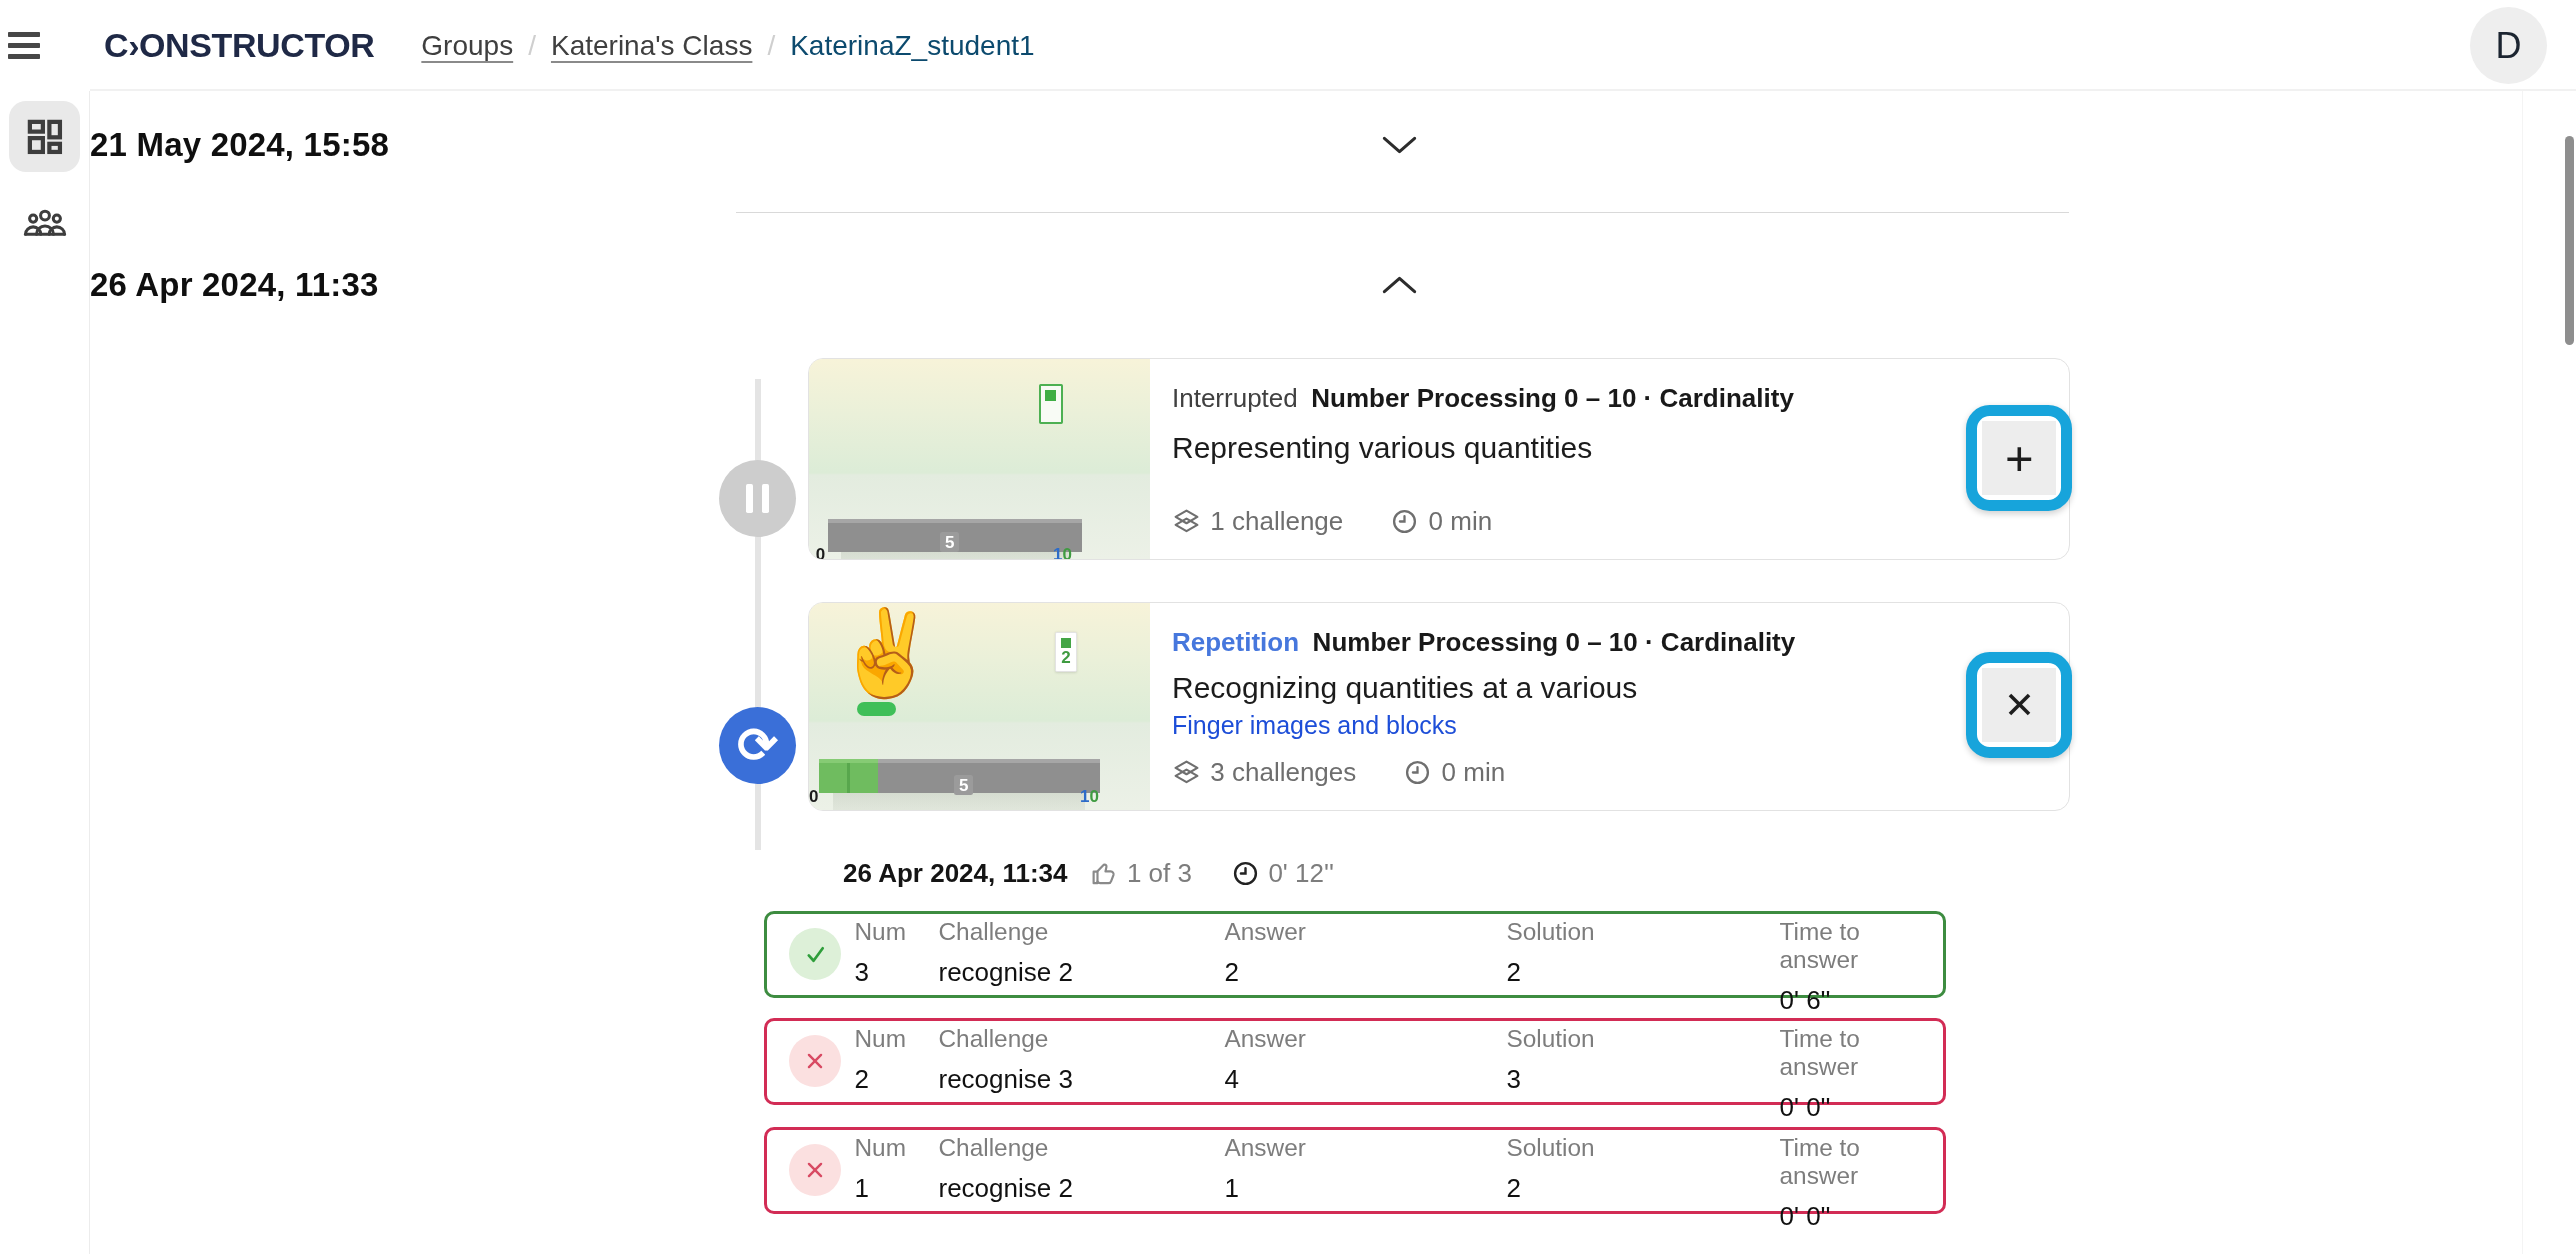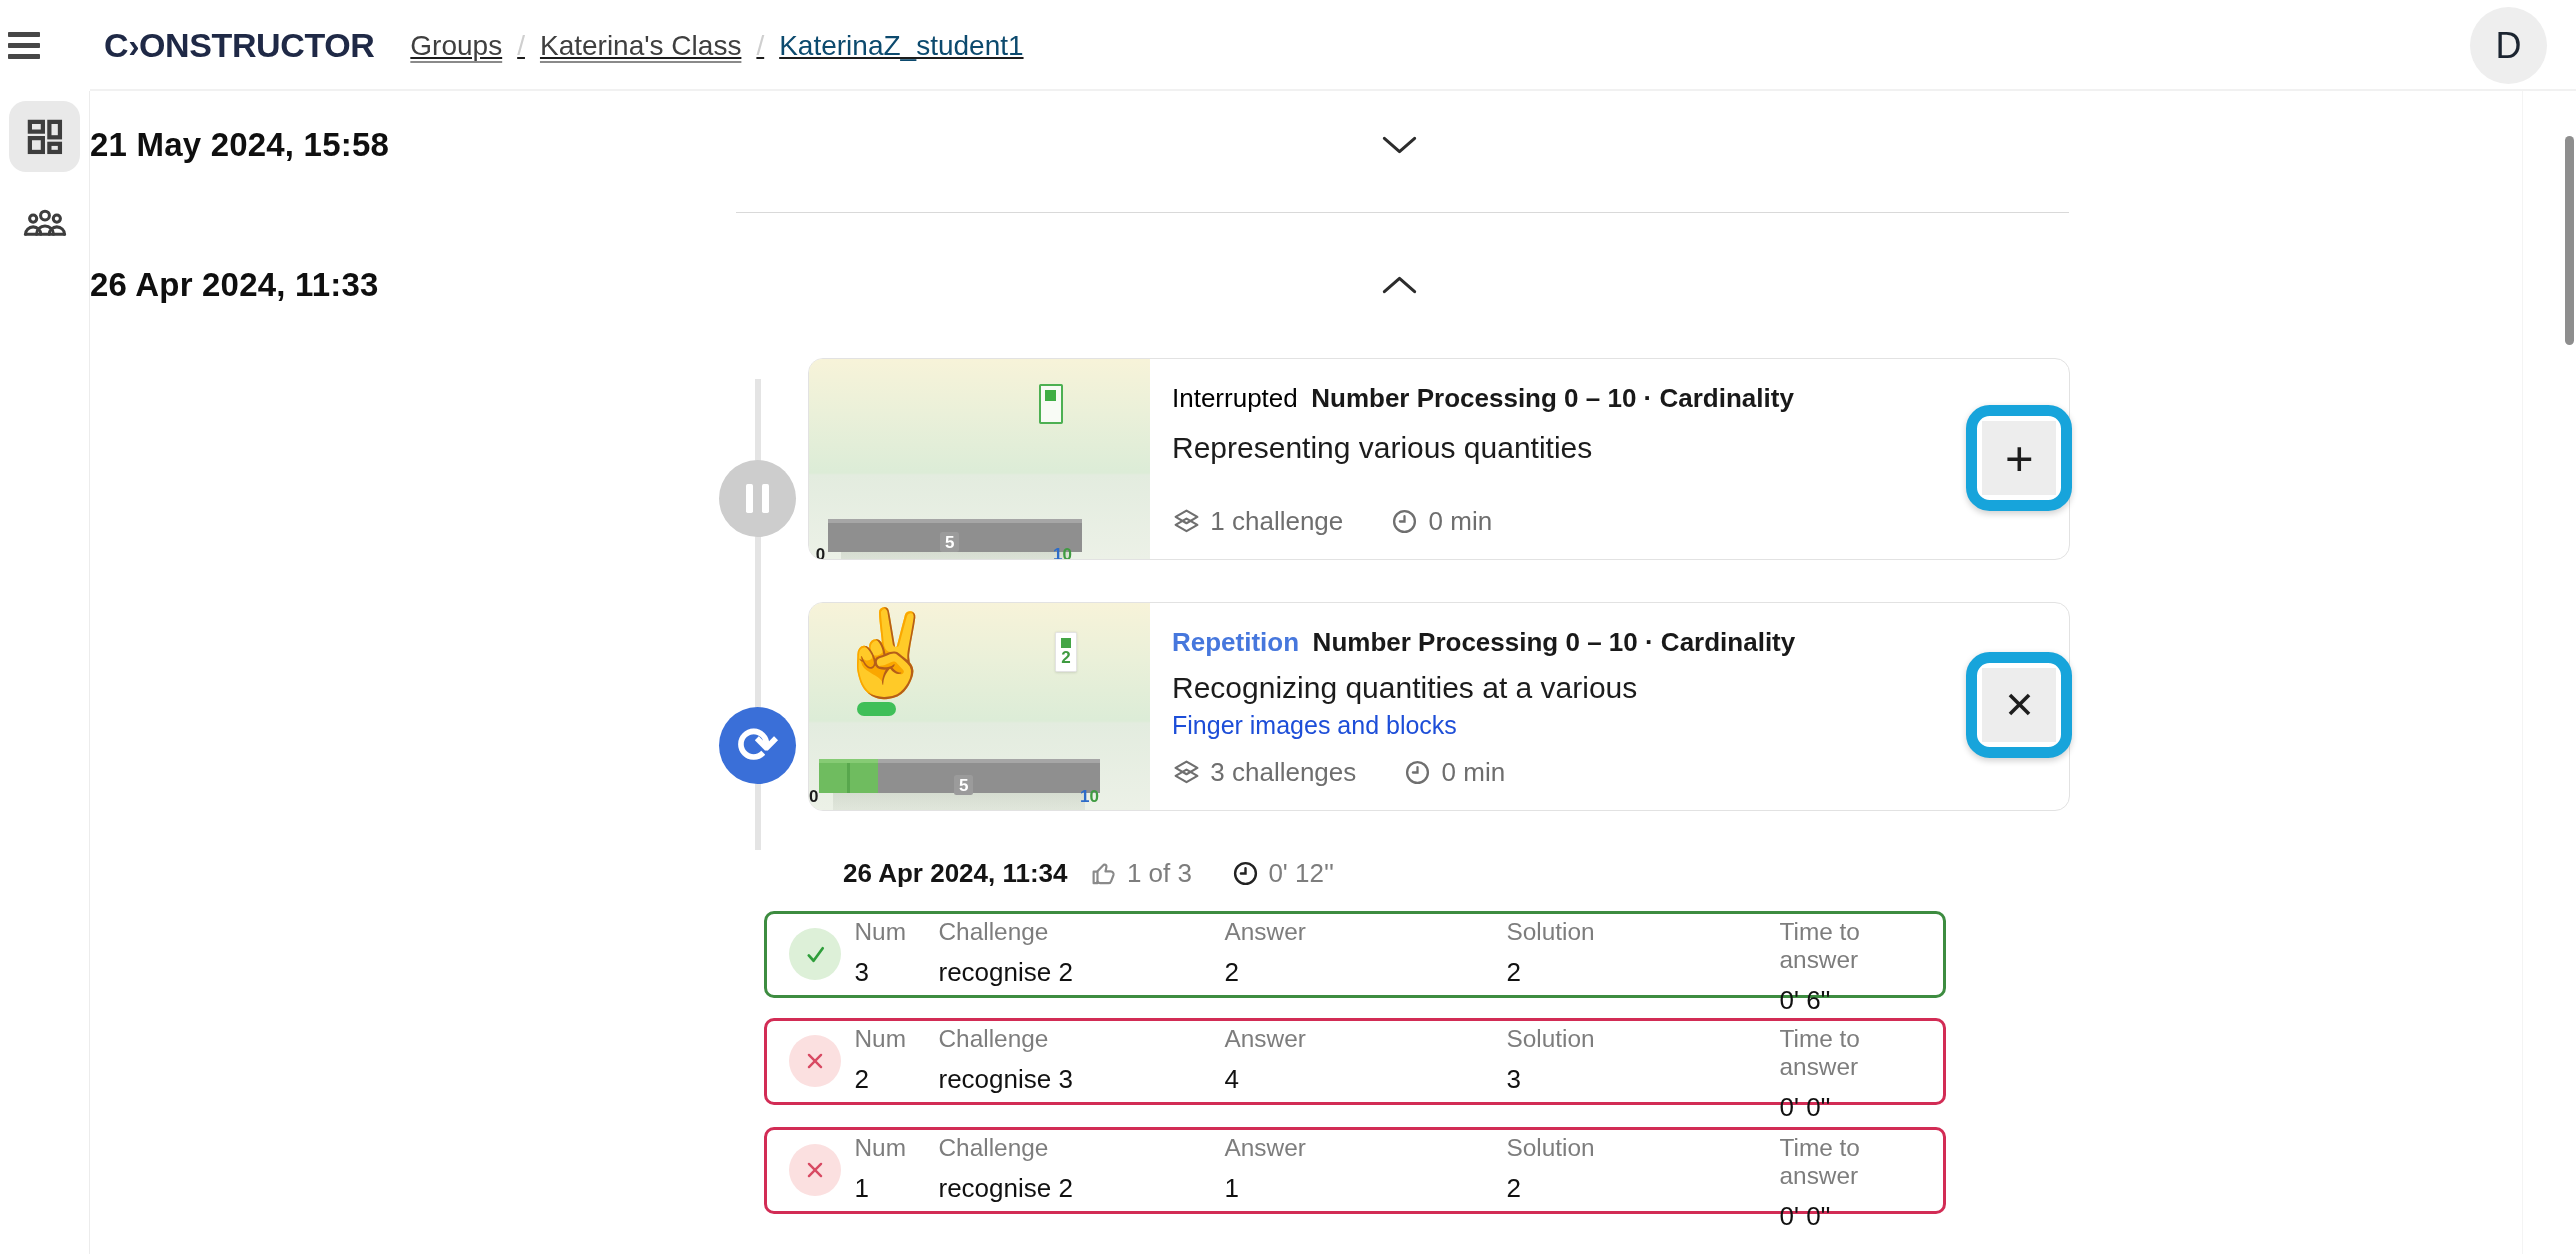--- a/index.html
+++ b/index.html
@@ -7,21 +7,21 @@
               font-family:"Liberation Sans", sans-serif; color:#1c1c1c; }
 
   
   .header { position:fixed; top:0; left:0; right:0; height:91px; background:#fff;
             display:flex; align-items:center; padding-left:8px; z-index:20; }
   .header-border { position:absolute; left:90px; right:0; bottom:0; height:1.7px; background:#f1f1f1; }
   .hamburger { width:47px; height:47px; border:none; background:transparent; cursor:pointer;
                display:flex; flex-direction:column; justify-content:center; gap:5.9px; }
   .hamburger span { display:block; width:32px; height:5px; background:#474747; border-radius:0.8px; }
   .logo { margin-left:49px; font-size:34px; font-weight:800; letter-spacing:-0.4px; color:#1f2946; white-space:nowrap; }
-  .breadcrumb { margin-left:36px; display:flex; align-items:flex-end; font-size:28px;text-decoration:underline; }
+  .breadcrumb { margin-left:47px; display:flex; align-items:flex-end; font-size:28px; }
   .breadcrumb a { color:#3f3f3f; text-decoration:underline; text-underline-offset:5.9px;
                   text-decoration-thickness:1.7px; text-decoration-color:#8a8a8a; cursor:pointer; }
   .crumb-sep { color:#cfcfcf; margin:0 15px; }
   .crumb-current { color:#0c4a6e; }
   .avatar { margin-left:auto; margin-right:29px; width:77px; height:77px; border-radius:50%;
             background:#eeeeee; color:#1b2430; font-size:36px; display:flex; align-items:center;
             justify-content:center; cursor:pointer; }
 
   
   .sidebar { position:fixed; left:0; top:0; bottom:0; width:90px; background:#fff;
@@ -90,21 +90,21 @@
   .c2 .s0 { left:0px;  top:185px; }
   .s5 { background:#9b9b9b; color:#ffffff; padding:1.7px 5px; border-radius:2.5px; }
   .c1 .s5 { left:131px; top:173px; }
   .c2 .s5 { left:145px; top:172px; }
   .c1 .s10 { left:244px; top:187px; }
   .c2 .s10 { left:271px; top:185px; }
   .s10 .b1 { color:#2d6cc9; }
 
   .card-body { flex:1; display:flex; flex-direction:column; padding:23.6px 0 22px 22px; }
   .line1 { display:flex; gap:13.5px; font-size:26px; align-items:baseline; }
-  .status-interrupted { color:#000000; }
+  .status-interrupted { color:#404040; }
   .status-repetition { color:#4677dd; font-weight:700; }
   .course { font-weight:700; color:#191919; }
   .title { margin-top:17px; font-size:30px; color:#1c1c1c; }
   .c2 .title { margin-top:13.5px; }
   .subtitle { margin-top:5.9px; font-size:25px; color:#1d4ed8; }
   .meta { margin-top:auto; display:flex; align-items:center; gap:47px; font-size:26px; color:#6e6e6e; }
   .meta .m-item { display:flex; align-items:center; gap:9.3px; }
 
   .ring { position:absolute; right:-3.4px; border:11.8px solid #17a4db; background:#fff;
           border-radius:23.6px; padding:5px; box-shadow:0 2.5px 6.7px rgba(0,0,0,0.18); z-index:3; }

